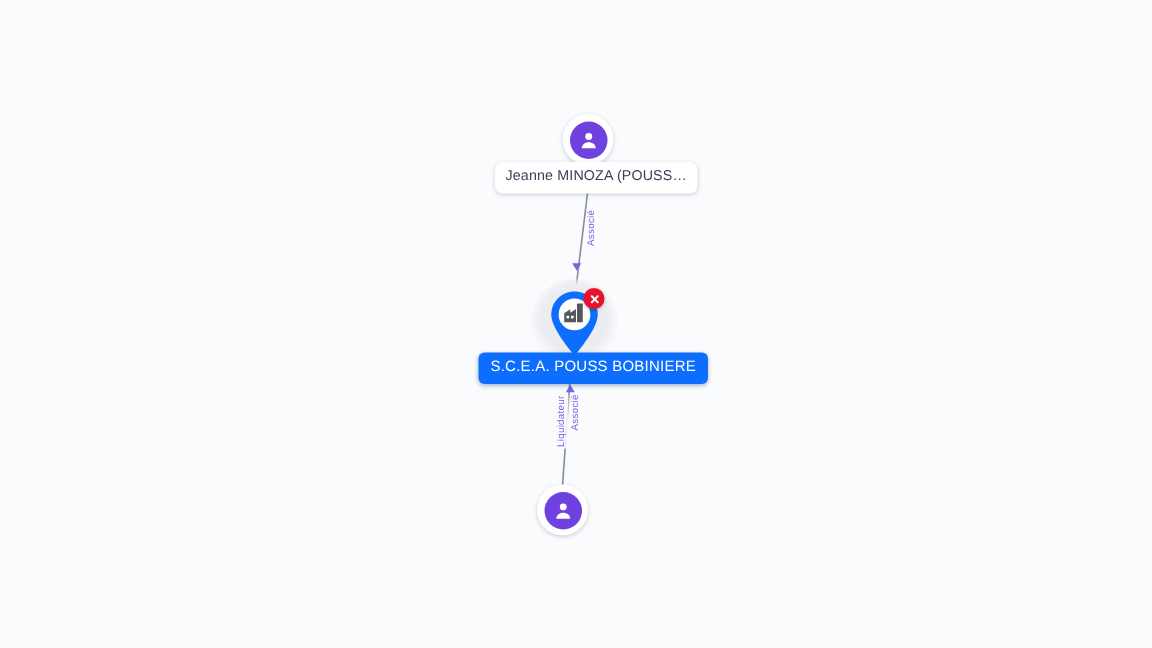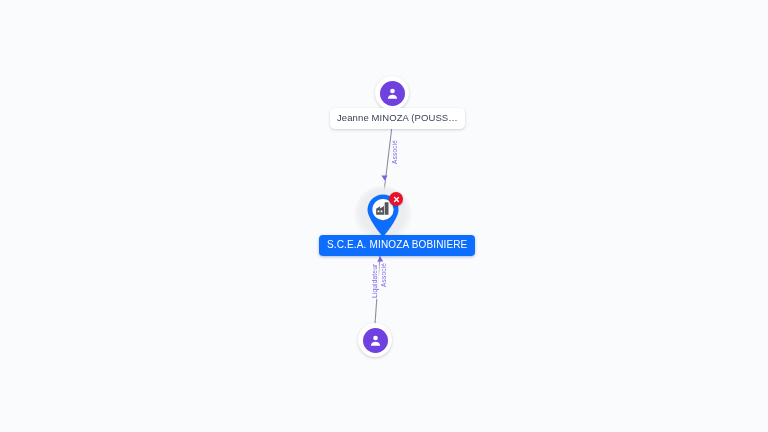--- a/index.html
+++ b/index.html
@@ -184,21 +184,21 @@
       </svg>
 
       <div class="pin-badge">
         <svg width="7" height="7" viewBox="0 0 10 10" stroke="#ffffff" stroke-width="1.9" stroke-linecap="round">
           <line x1="2.2" y1="2.2" x2="7.8" y2="7.8"></line>
           <line x1="7.8" y1="2.2" x2="2.2" y2="7.8"></line>
         </svg>
       </div>
     </div>
   </div>
-  <div class="company-label" style="left:319px; top:235px;">S.C.E.A. MINOZA BOBINIERE</div>
+  <div class="company-label" style="left:319px; top:235px;">S.C.E.A. POUSS BOBINIERE</div>
 
   <div class="node person-node" style="left:358px; top:323px;">
     <div class="person-disc">
       <svg width="15" height="15" viewBox="0 0 24 24" fill="#ffffff">
         <circle cx="12" cy="8" r="3.7"></circle>
         <path d="M4.6 20.4c0-4.1 3.4-6.4 7.4-6.4s7.4 2.3 7.4 6.4z"></path>
       </svg>
     </div>
   </div>
 

